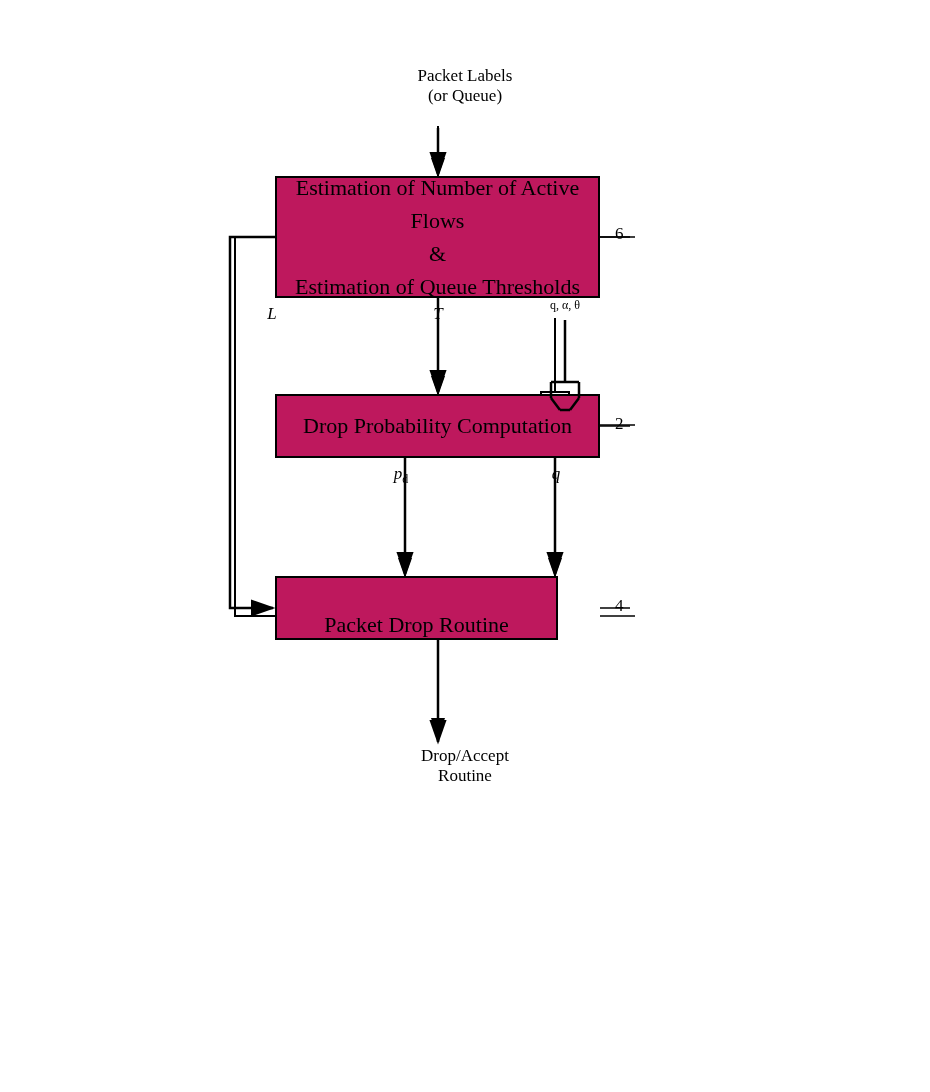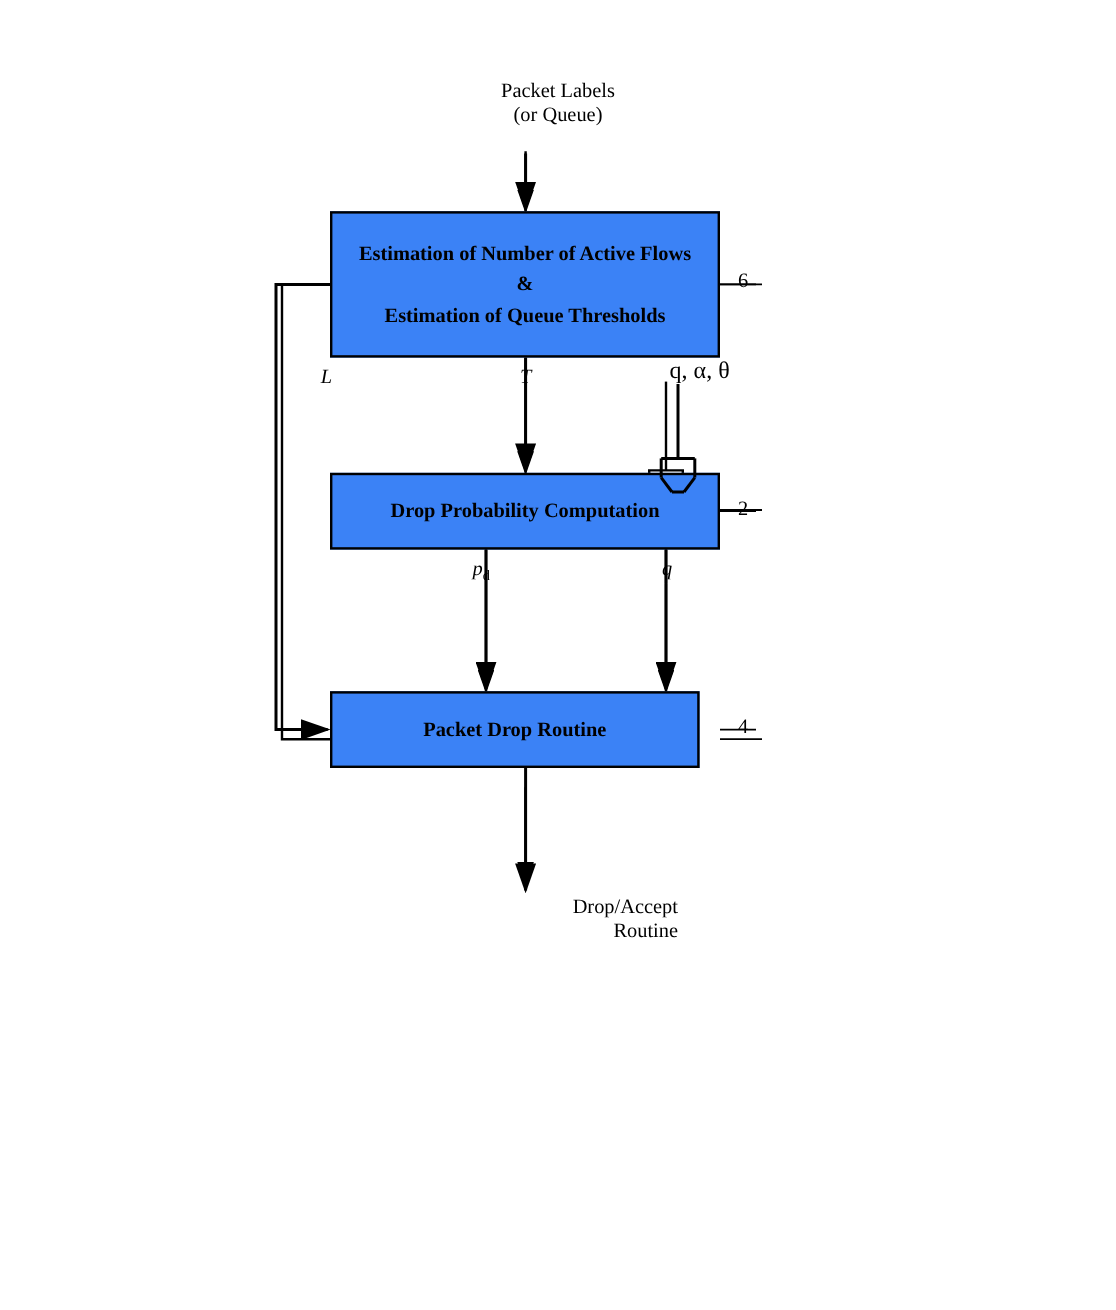--- a/index.html
+++ b/index.html
@@ -14,27 +14,26 @@
       overflow: hidden;
     }
     .diagram {
       position: relative;
       width: 560px;
       height: 980px;
     }
     .box {
       position: absolute;
       border: 2px solid #000;
-      background: #3b82f6;
+      background: #be185d;
       display: flex;
       align-items: center;
       justify-content: center;
       text-align: center;
-      font-size: 17px;
-      font-weight: bold;
+      font-size: 22px;
     }
     .label {
       position: absolute;
       text-align: center;
       font-size: 17px;
     }
     .side-num {
       position: absolute;
       font-size: 17px;
     }
@@ -105,39 +104,39 @@
         <span>&amp;</span><br>
         <span>Estimation of Queue Thresholds</span>
       </div>
     </div>
     <div class="side-num" style="top:168px; left:430px;">6</div>
 
     <div class="label italic" style="top:248px; left:72px; width:30px;">L</div>
 
     <div class="label italic" style="top:248px; left:238px; width:30px;">T</div>
 
-    <div class="label" style="top:242px; left:338px; width:120px; font-size:20px;">q, α, θ</div>
+    <div class="label" style="top:242px; left:320px; width:120px; font-size:12px;">q, α, θ</div>
 
     <div class="box" style="top:338px; left:90px; width:325px; height:64px;justify-content:center;">
       <span>Drop Probability Computation</span>
     </div>
     <div class="side-num" style="top:358px; left:430px;">2</div>
 
     <div class="label" style="top:408px; left:196px; width:40px;">
       <span style="font-style:italic;">p</span><sub style="font-size:12px;">d</sub>
     </div>
 
     <div class="label italic" style="top:408px; left:356px; width:30px;">q</div>
 
-    <div class="box" style="top:520px; left:90px; width:308px; height:64px;">
+    <div class="box" style="top:520px; left:90px; width:283px; height:64px;align-items:flex-end;">
       <span>Packet Drop Routine</span>
     </div>
     <div class="side-num" style="top:540px; left:430px;">4</div>
 
-    <div class="label" style="top:690px; left:50%; transform:translateX(-50%); width:200px;text-align:right;">
+    <div class="label" style="top:690px; left:50%; transform:translateX(-50%); width:200px;">
       <span>Drop/Accept</span><br>
       <span>Routine</span>
     </div>
 
   </div>
 
   <svg style="position:absolute;top:0;left:0;width:100%;height:100%;pointer-events:none;" xmlns="http://www.w3.org/2000/svg">
     <defs>
       <marker id="arr" markerWidth="10" markerHeight="7" refX="9" refY="3.5" orient="auto">
         <polygon points="0 0, 10 3.5, 0 7" fill="#000"></polygon>

